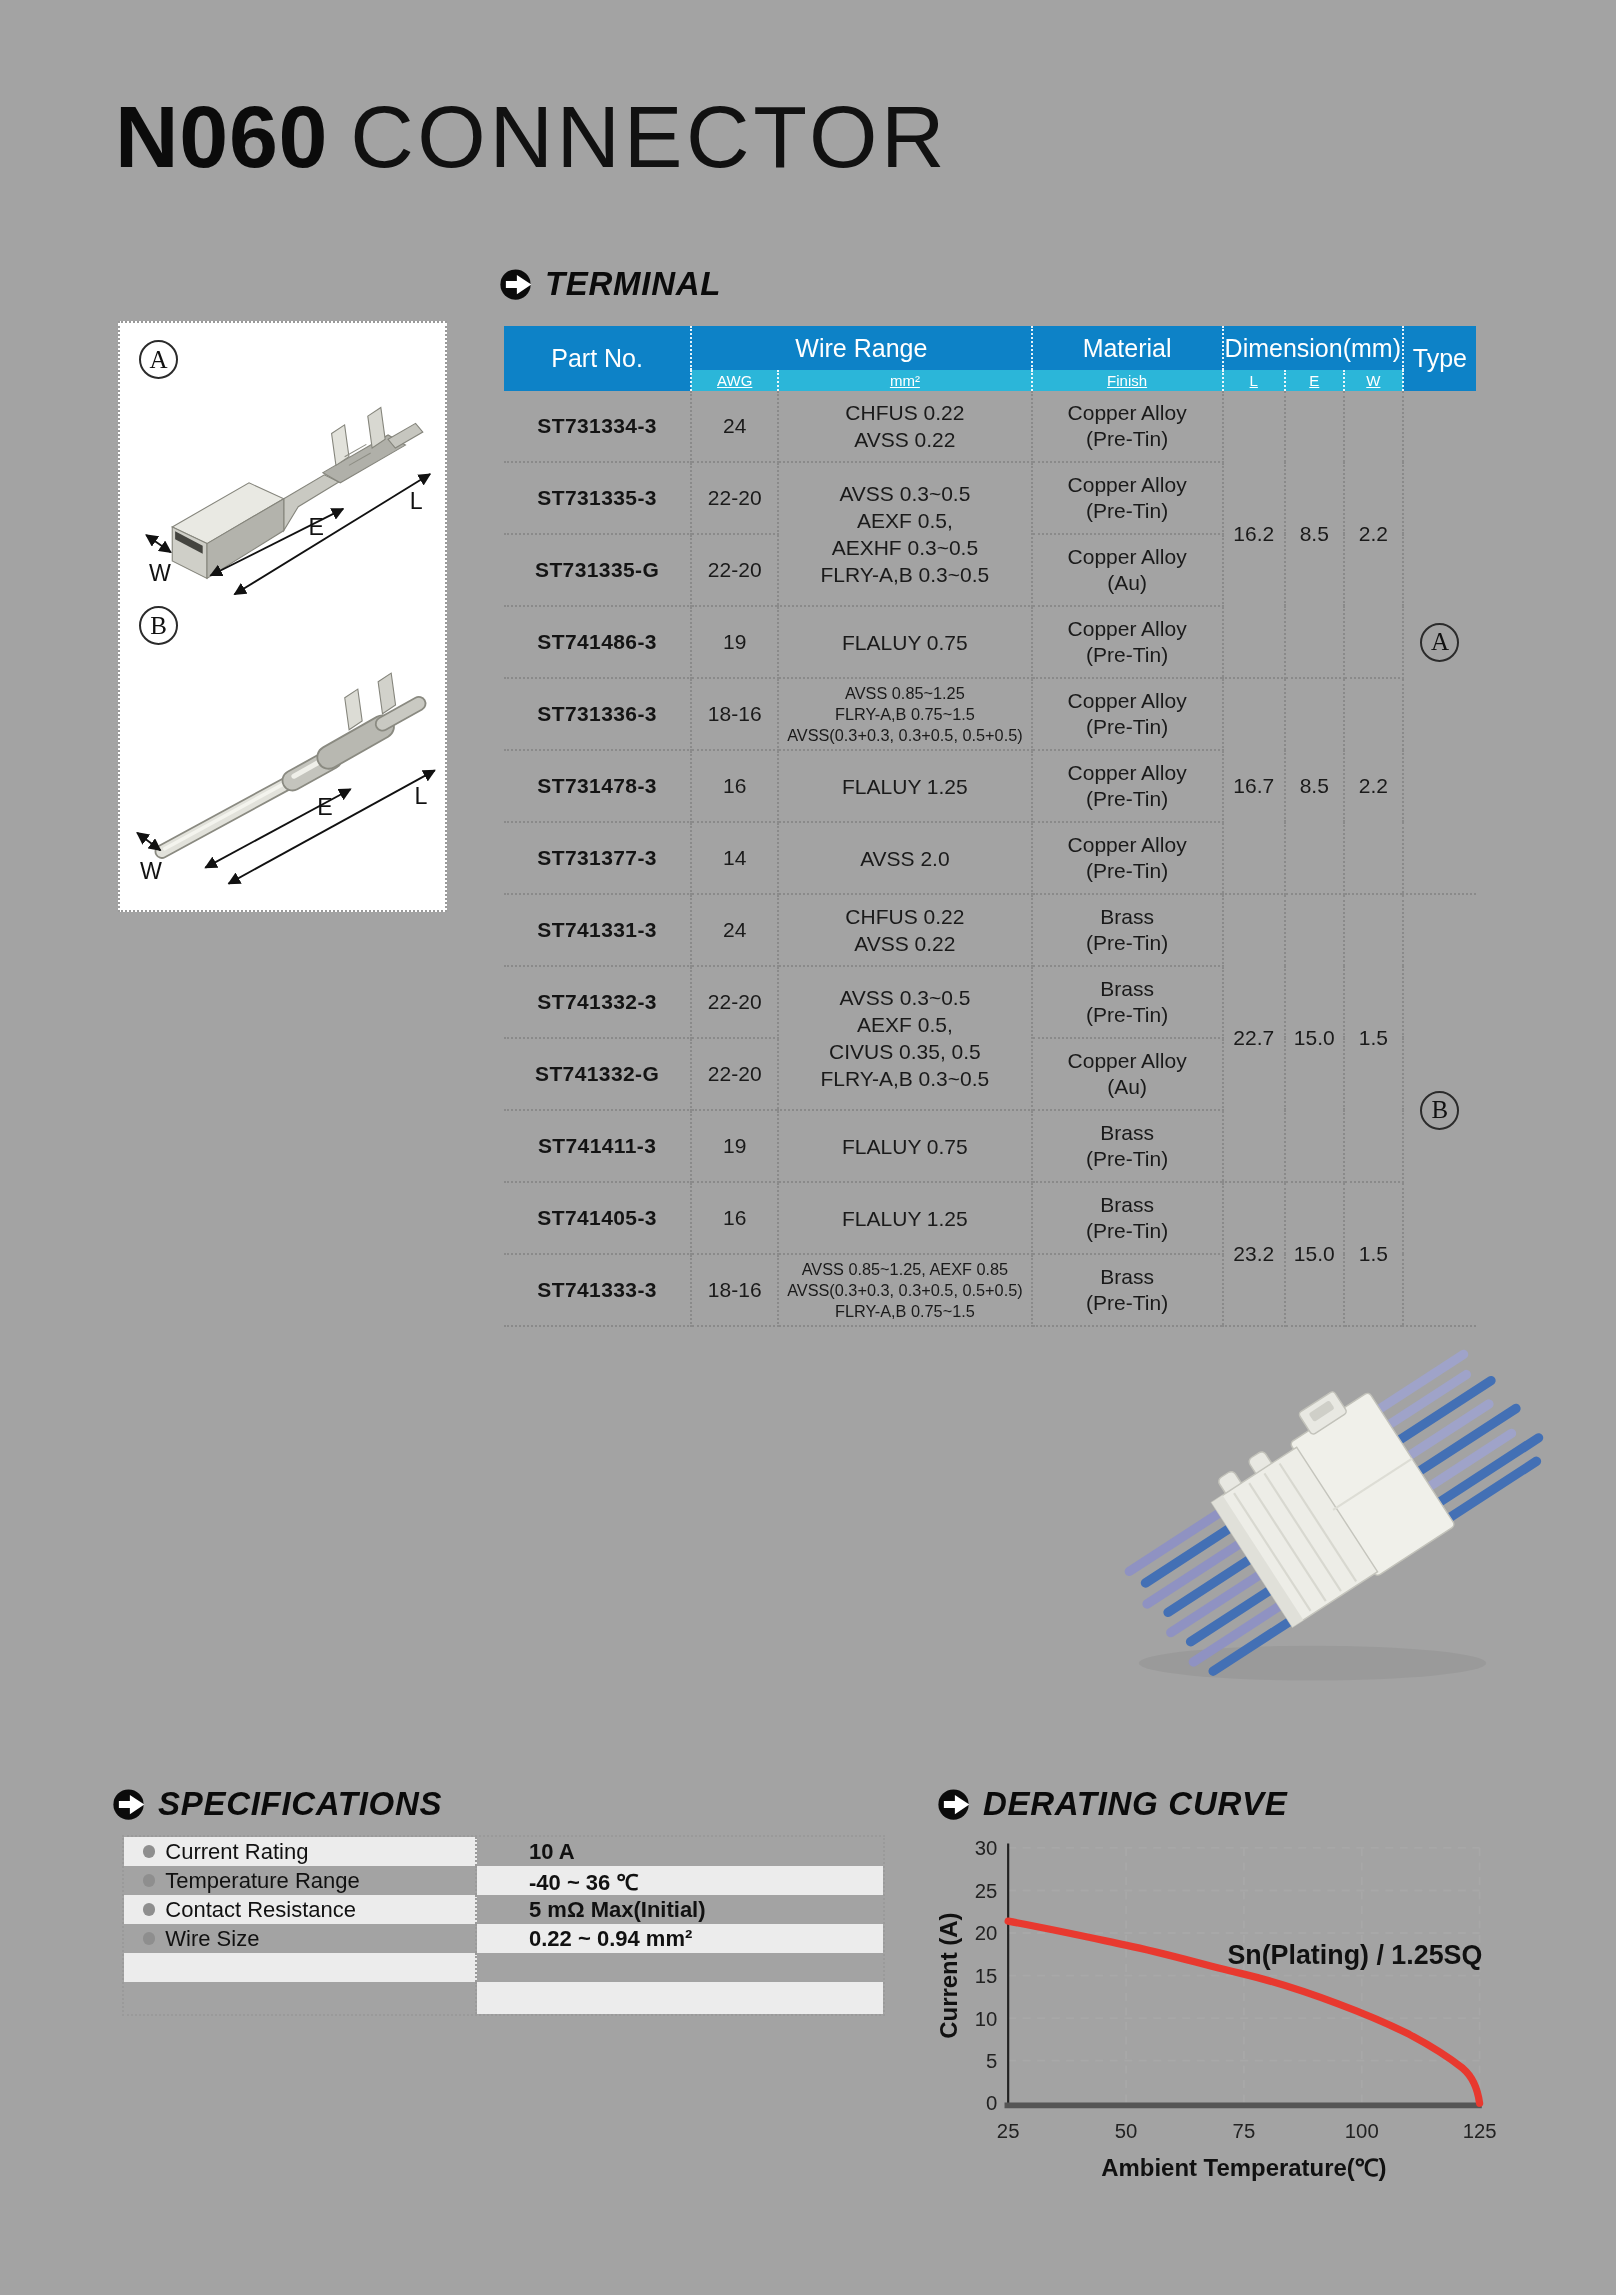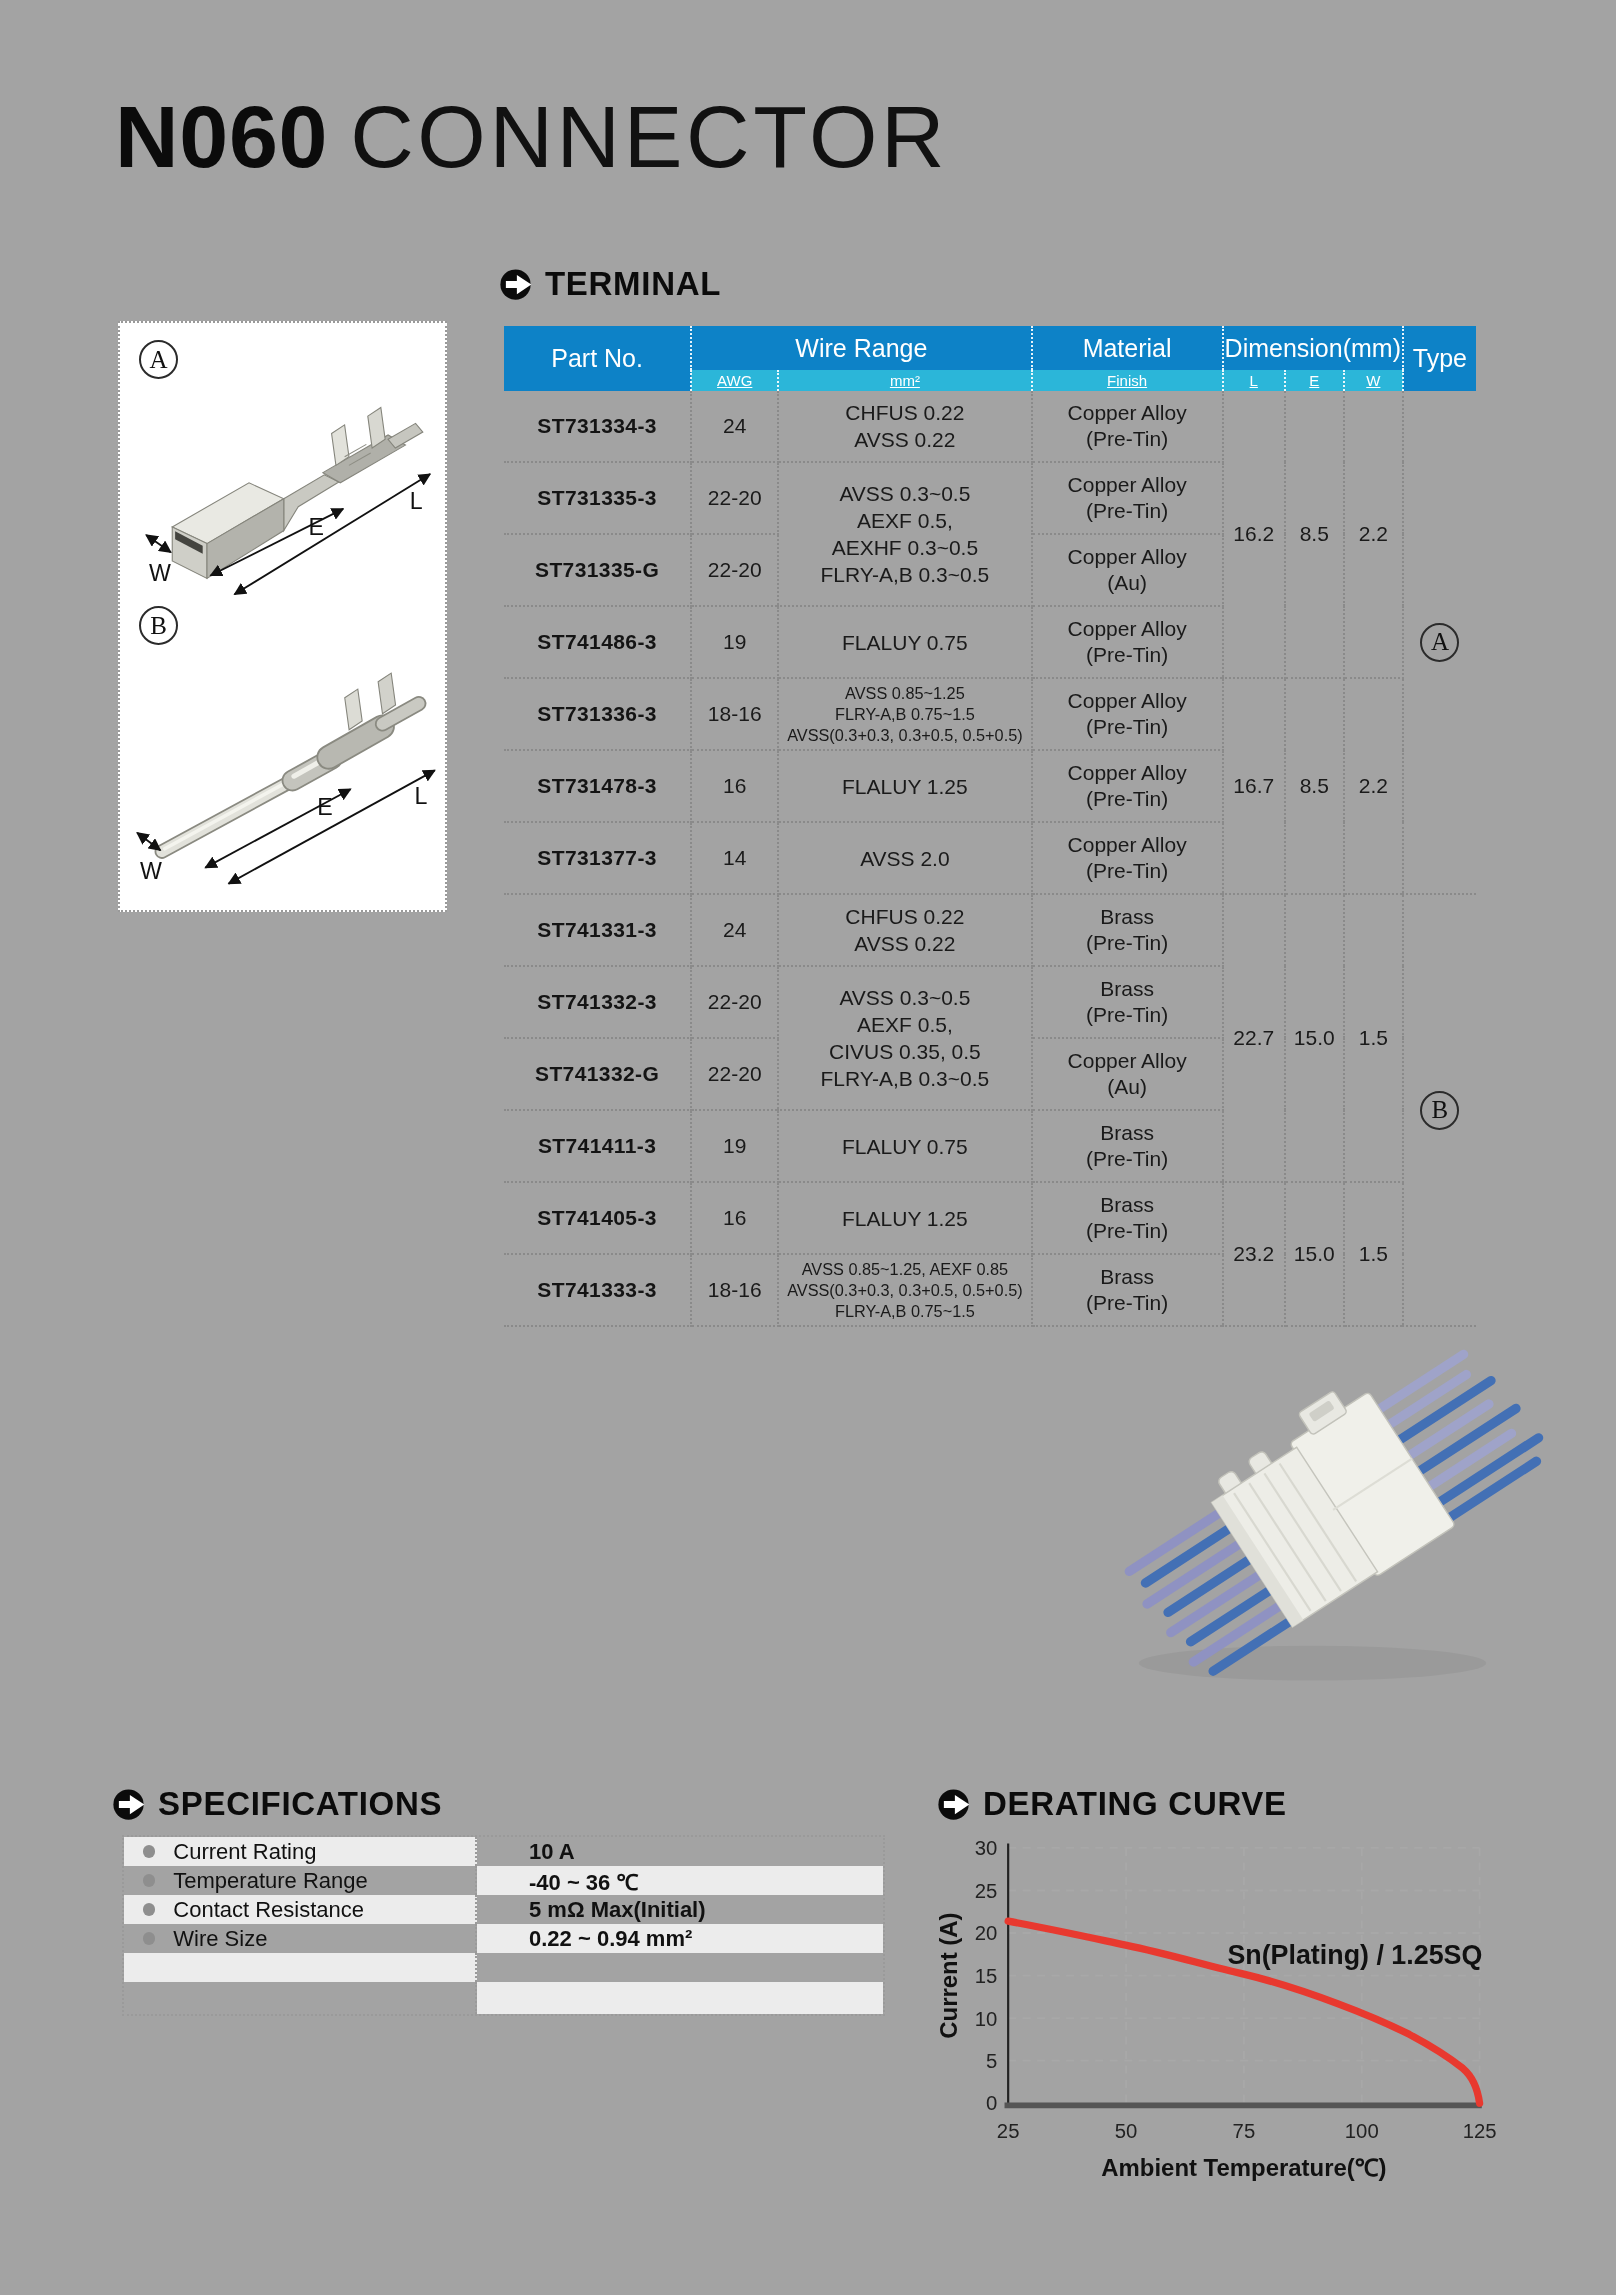--- a/index.html
+++ b/index.html
@@ -3,21 +3,21 @@
 <meta charset="utf-8">
 <style>
   html,body{margin:0;padding:0;background:#fff;}
   .page{position:relative;width:1617px;height:2295px;background:#a3a3a3;overflow:hidden;
         font-family:"Liberation Sans",sans-serif;color:#1a1a1a;}
   
   .title{position:absolute;left:115px;top:86px;white-space:nowrap;}
   .title .model{font-size:88px;font-weight:900;letter-spacing:0.7px;color:#0b0b0b;}
   .title .suffix{font-size:88px;font-weight:300;letter-spacing:3.6px;margin-left:22px;color:#111;}
   
-  .sec{position:absolute;display:flex;align-items:center;gap:13px;}
+  .sec{position:absolute;display:flex;align-items:center;gap:13px;font-style:italic;}
   .sec .txt{font-size:33px;font-weight:900;letter-spacing:0.7px;color:#0b0b0b;}
   #sec-terminal{left:499px;top:265px;}
   #sec-specs{left:112px;top:1785px;}
   #sec-derating{left:937px;top:1785px;}
   
   #photo-panel{position:absolute;left:118px;top:321px;width:329px;height:591px;
      border:2.2px dotted #9a9a9a;box-sizing:border-box;background:#fff;}
   .circ{width:39px;height:39px;border:2.2px solid #2b2b2b;border-radius:50%;
      display:inline-flex;align-items:center;justify-content:center;
      font-family:"Liberation Serif",serif;font-size:25px;color:#111;box-sizing:border-box;}
@@ -41,21 +41,21 @@
   td.awg{font-size:22px;}
   td.wire div{line-height:27px;}
   td.wire.small div{font-size:16.3px;line-height:21px;}
   td.mat div{line-height:26px;}
   td.dim{font-size:22px;}
   
   #spec-table{position:absolute;left:122px;top:1835px;width:763px;
      border:2.2px dotted #9a9a9a;box-sizing:border-box;}
   .spec-row{display:flex;height:29px;}
   .spec-row.tall{height:32px;}
-  .spec-label{width:353px;display:flex;align-items:center;gap:18px;padding-left:19px;
+  .spec-label{width:353px;display:flex;align-items:center;gap:10px;padding-left:19px;
      box-sizing:border-box;border-right:2.2px dotted #9a9a9a;font-size:22px;color:#111;}
   .spec-value{flex:1;display:flex;align-items:center;padding-left:52px;
      font-size:22px;font-weight:700;color:#111;}
   .spec-row:nth-child(odd) .spec-label{background:#ececec;}
   .spec-row:nth-child(even) .spec-value{background:#ececec;}
   .dot{width:12.3px;height:12.3px;border-radius:50%;background:#8e8e8e;flex:0 0 auto;}
   
   #chart{position:absolute;left:932px;top:1826px;}
   #connector{position:absolute;left:1073px;top:1340px;}
   svg text{font-family:"Liberation Sans",sans-serif;}

